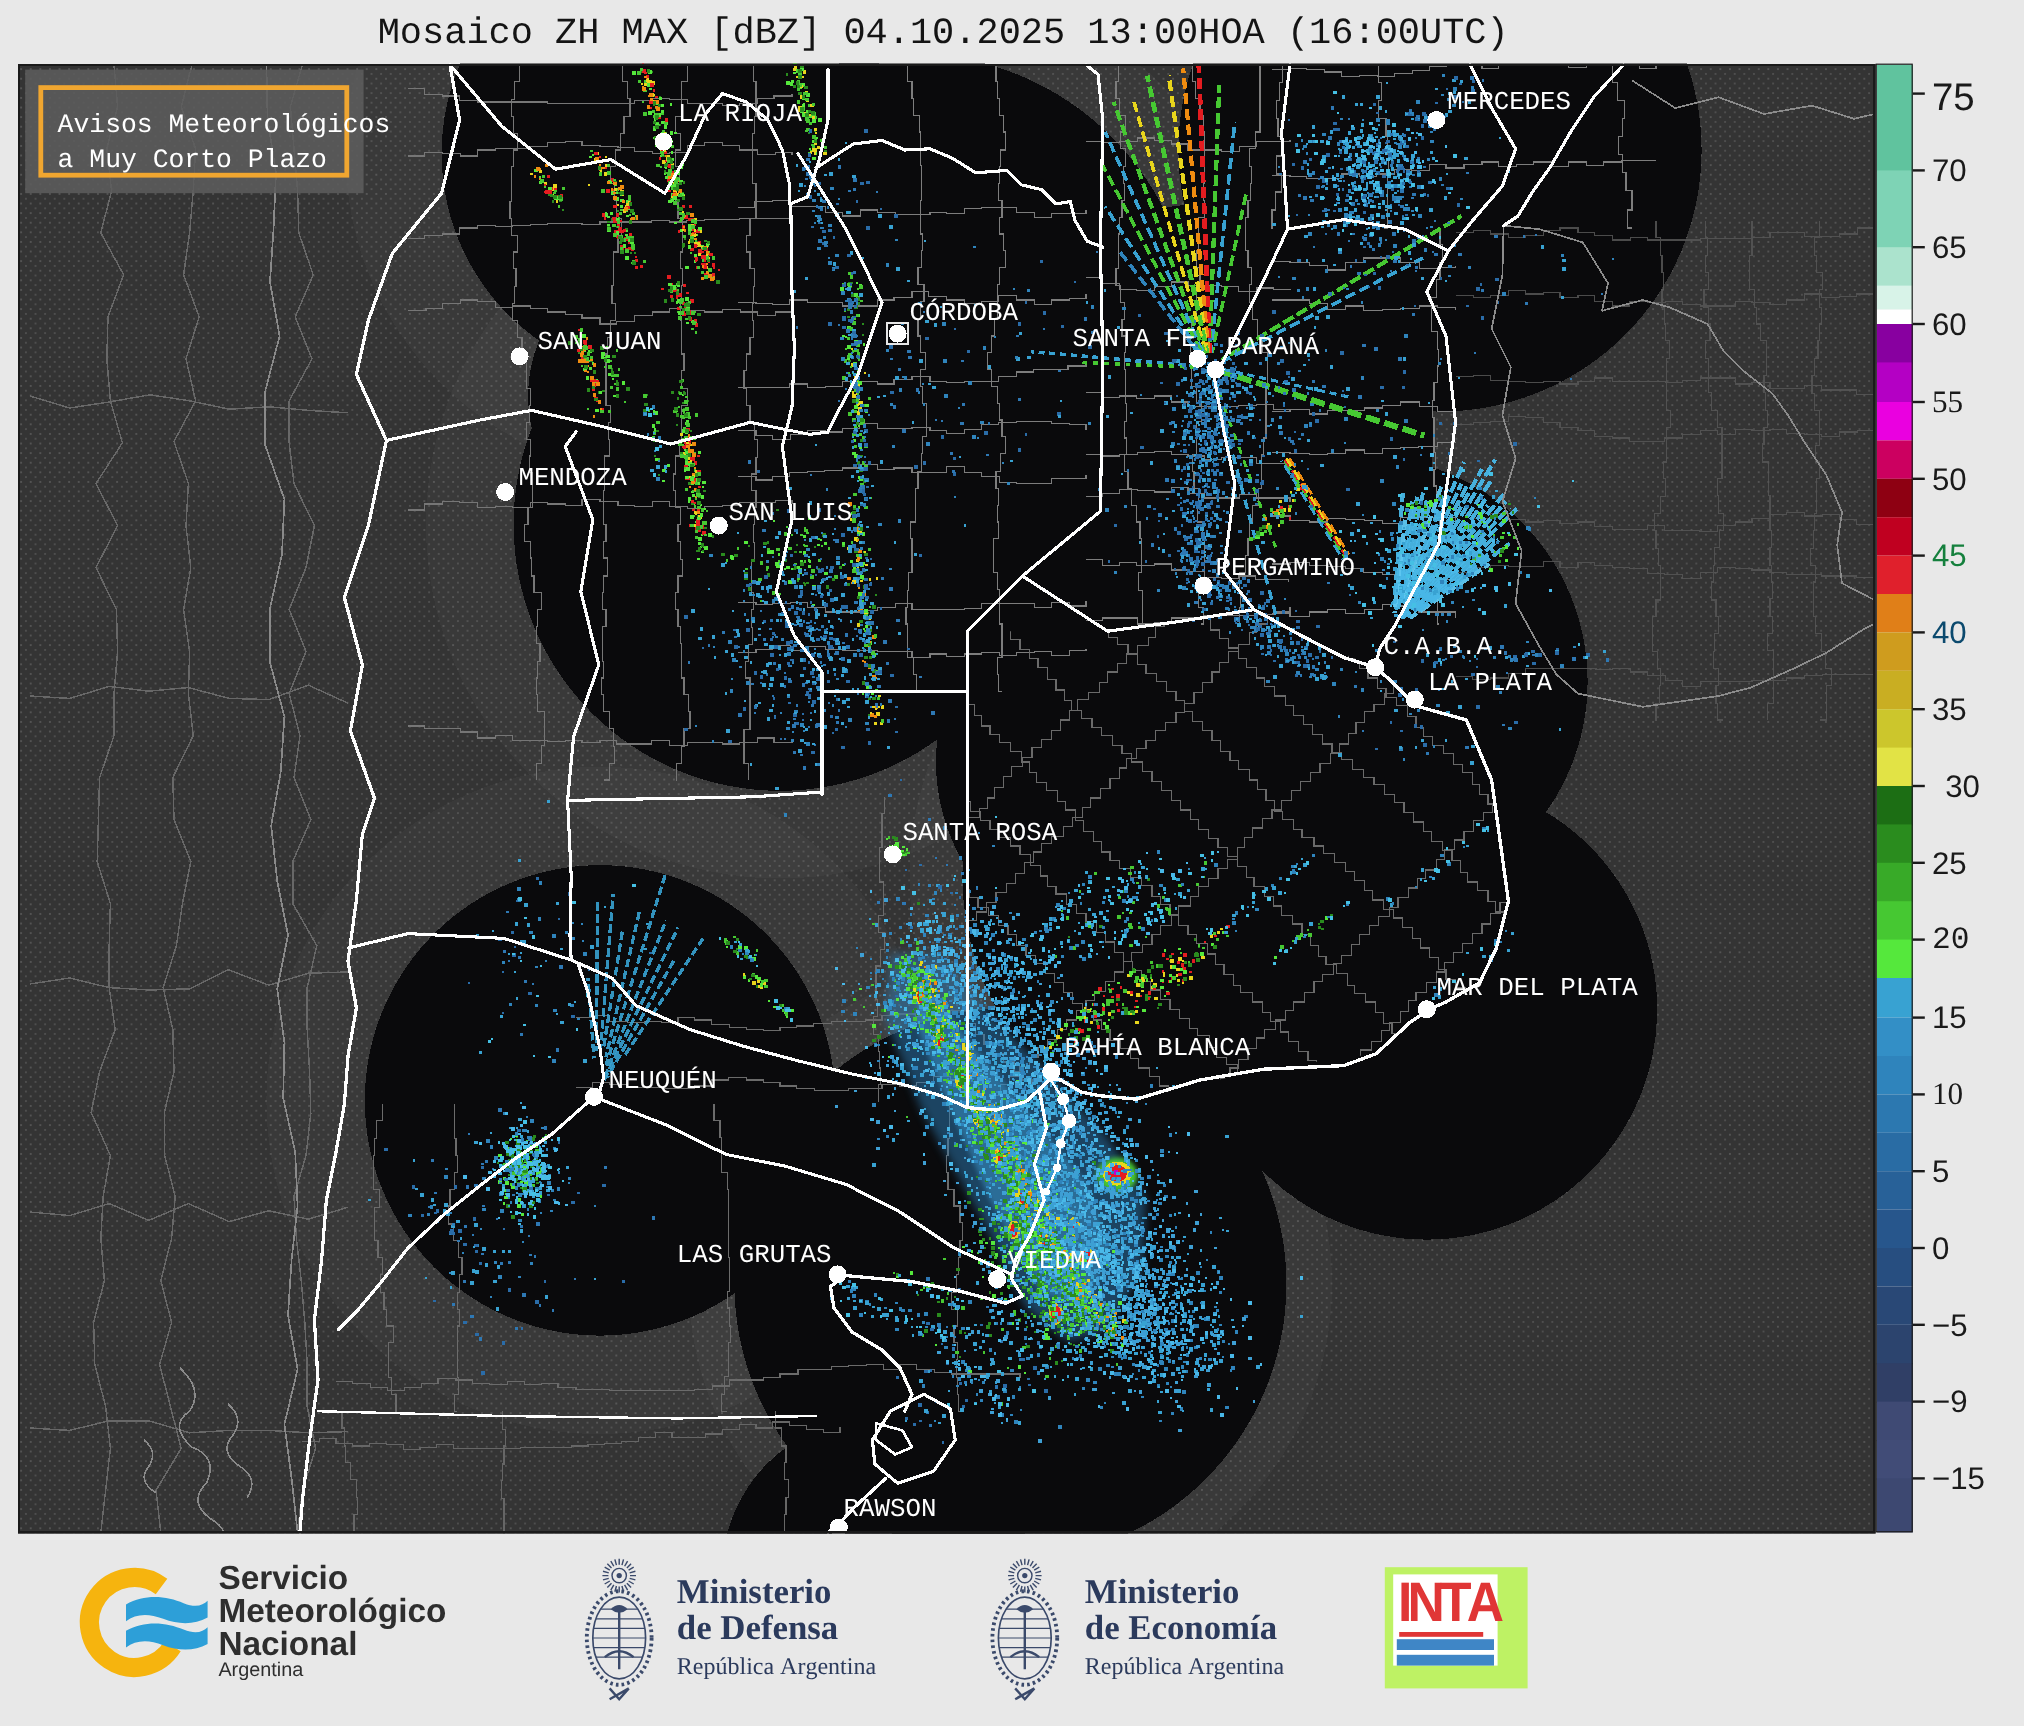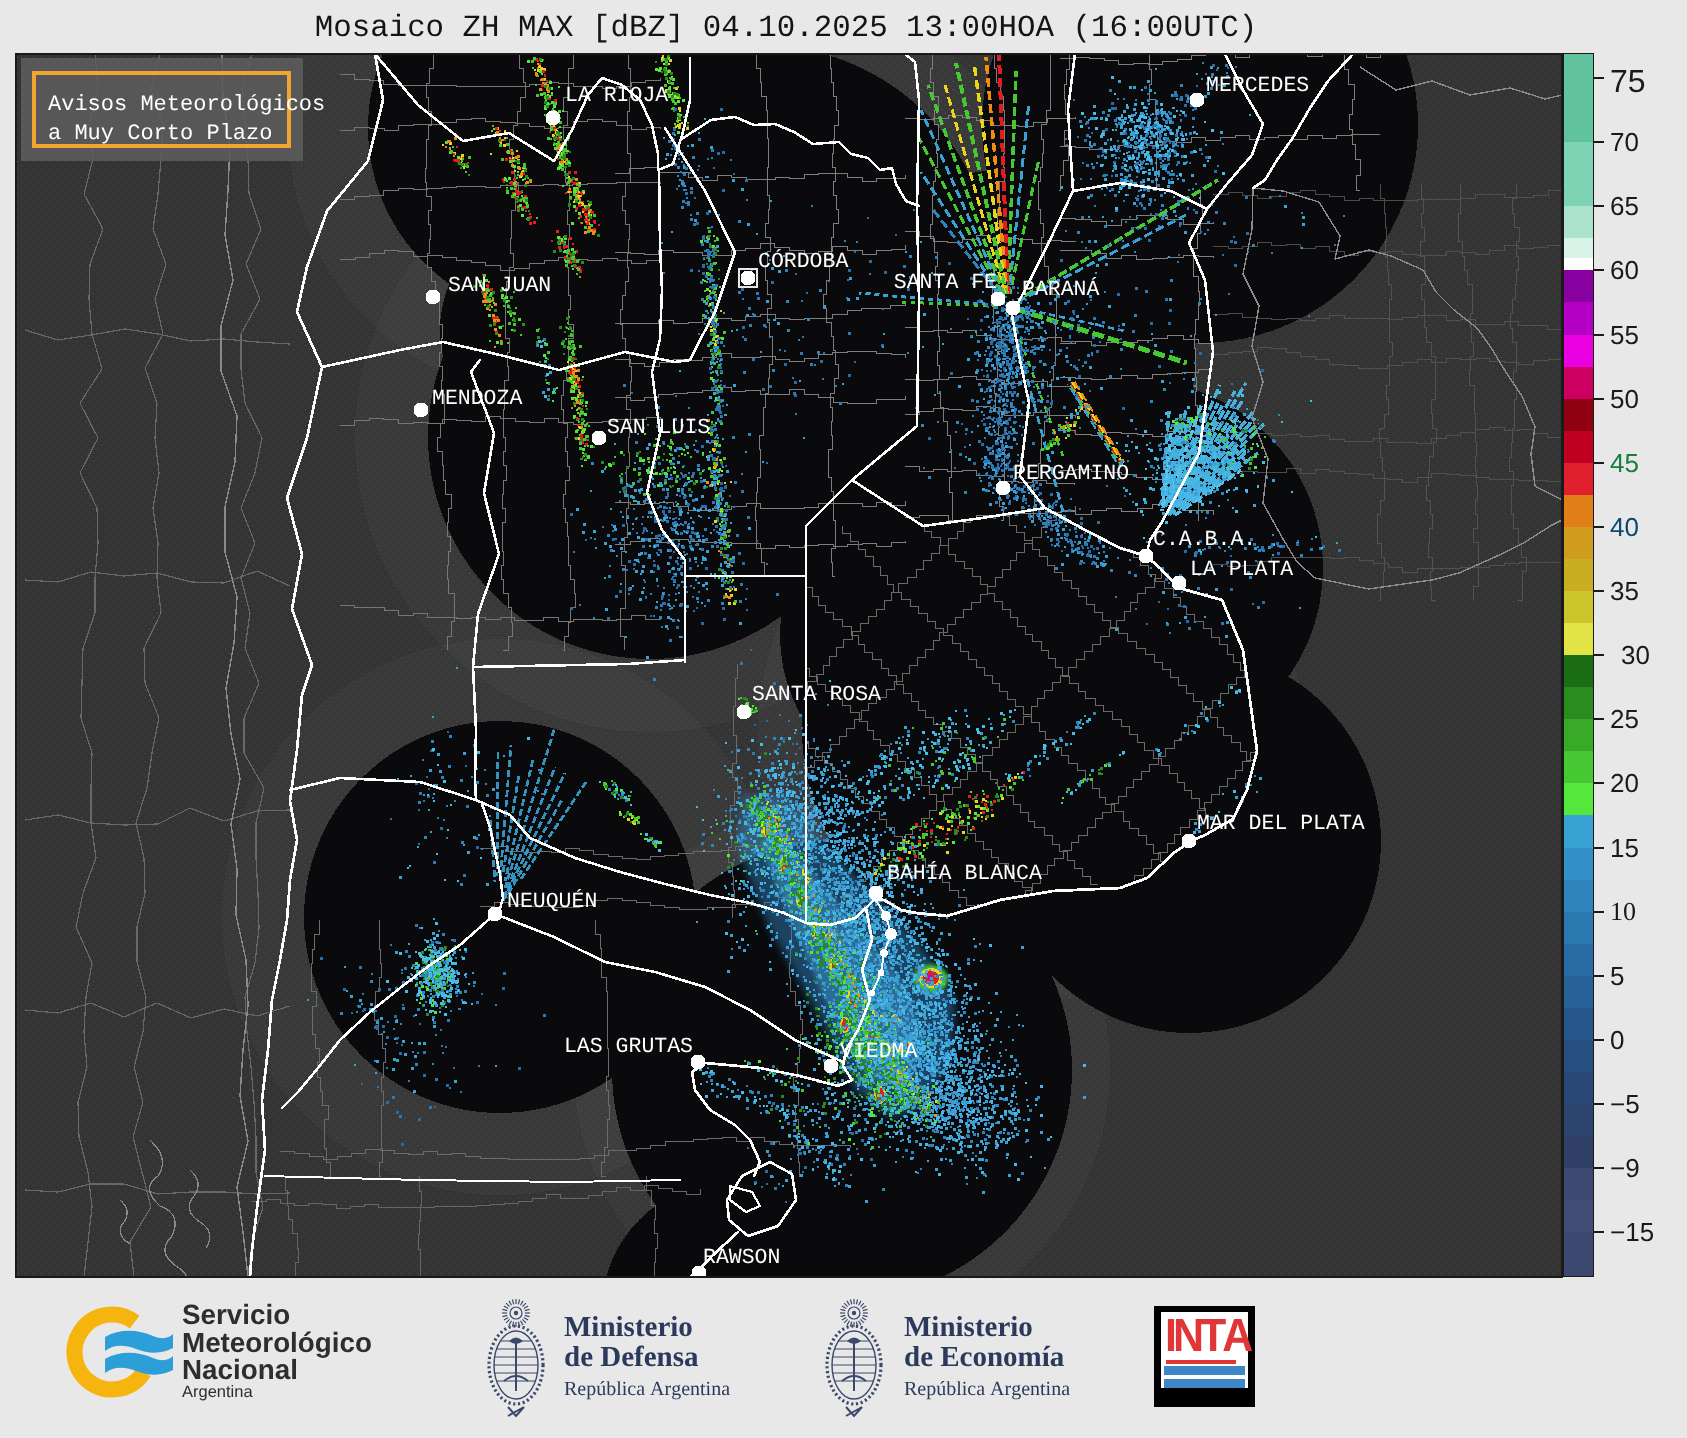--- a/index.html
+++ b/index.html
@@ -415,35 +415,35 @@
     <div style="position:absolute;left:1610px;top:1089.0px;font-family:'Liberation Sans',sans-serif;font-size:26px;color:#1a1a1a">−5</div>
     <div style="position:absolute;left:1594px;top:1038.9px;width:10px;height:2px;background:#1a1a1a"></div>
     <div style="position:absolute;left:1610px;top:1024.9px;font-family:'Liberation Sans',sans-serif;font-size:26px;color:#1a1a1a">0</div>
     <div style="position:absolute;left:1594px;top:974.8px;width:10px;height:2px;background:#1a1a1a"></div>
     <div style="position:absolute;left:1610px;top:960.8px;font-family:'Liberation Sans',sans-serif;font-size:26px;color:#1a1a1a">5</div>
     <div style="position:absolute;left:1594px;top:910.6px;width:10px;height:2px;background:#1a1a1a"></div>
     <div style="position:absolute;left:1610px;top:896.6px;font-family:Liberation Serif, serif;font-size:26px;color:#1a1a1a">10</div>
     <div style="position:absolute;left:1594px;top:846.5px;width:10px;height:2px;background:#1a1a1a"></div>
     <div style="position:absolute;left:1610px;top:832.5px;font-family:'Liberation Sans',sans-serif;font-size:26px;color:#1a1a1a">15</div>
     <div style="position:absolute;left:1594px;top:782.4px;width:10px;height:2px;background:#1a1a1a"></div>
-    <div style="position:absolute;left:1610px;top:768.4px;font-family:Liberation Sans, sans-serif;font-size:26px;color:#1a1a1a">20</div>
+    <div style="position:absolute;left:1610px;top:768.4px;font-family:Liberation Mono, monospace;font-size:26px;color:#1a1a1a">20</div>
     <div style="position:absolute;left:1594px;top:718.2px;width:10px;height:2px;background:#1a1a1a"></div>
     <div style="position:absolute;left:1610px;top:704.2px;font-family:'Liberation Sans',sans-serif;font-size:26px;color:#1a1a1a">25</div>
     <div style="position:absolute;left:1594px;top:654.1px;width:10px;height:2px;background:#1a1a1a"></div>
     <div style="position:absolute;left:1621px;top:640.1px;font-family:Liberation Sans, sans-serif;font-size:26px;color:#1a1a1a">30</div>
     <div style="position:absolute;left:1594px;top:590.0px;width:10px;height:2px;background:#1a1a1a"></div>
     <div style="position:absolute;left:1610px;top:576.0px;font-family:'Liberation Sans',sans-serif;font-size:26px;color:#1a1a1a">35</div>
     <div style="position:absolute;left:1594px;top:525.9px;width:10px;height:2px;background:#1a1a1a"></div>
     <div style="position:absolute;left:1610px;top:511.9px;font-family:'Liberation Sans',sans-serif;font-size:26px;color:#0c4a6e">40</div>
     <div style="position:absolute;left:1594px;top:461.8px;width:10px;height:2px;background:#1a1a1a"></div>
     <div style="position:absolute;left:1610px;top:447.8px;font-family:'Liberation Sans',sans-serif;font-size:26px;color:#15803d">45</div>
     <div style="position:absolute;left:1594px;top:397.6px;width:10px;height:2px;background:#1a1a1a"></div>
     <div style="position:absolute;left:1610px;top:383.6px;font-family:'Liberation Sans',sans-serif;font-size:26px;color:#1a1a1a">50</div>
     <div style="position:absolute;left:1594px;top:333.5px;width:10px;height:2px;background:#1a1a1a"></div>
-    <div style="position:absolute;left:1610px;top:319.5px;font-family:Liberation Sans, sans-serif;font-size:26px;color:#1a1a1a">55</div>
+    <div style="position:absolute;left:1610px;top:319.5px;font-family:Liberation Serif, serif;font-size:26px;color:#1a1a1a">55</div>
     <div style="position:absolute;left:1594px;top:269.4px;width:10px;height:2px;background:#1a1a1a"></div>
     <div style="position:absolute;left:1610px;top:255.4px;font-family:'Liberation Sans',sans-serif;font-size:26px;color:#1a1a1a">60</div>
     <div style="position:absolute;left:1594px;top:205.2px;width:10px;height:2px;background:#1a1a1a"></div>
     <div style="position:absolute;left:1610px;top:191.2px;font-family:'Liberation Sans',sans-serif;font-size:26px;color:#1a1a1a">65</div>
     <div style="position:absolute;left:1594px;top:141.1px;width:10px;height:2px;background:#1a1a1a"></div>
     <div style="position:absolute;left:1610px;top:127.1px;font-family:'Liberation Sans',sans-serif;font-size:26px;color:#1a1a1a">70</div>
     <div style="position:absolute;left:1594px;top:77.0px;width:10px;height:2px;background:#1a1a1a"></div>
     <div style="position:absolute;left:1610px;top:63.0px;font-family:'Liberation Sans',sans-serif;font-size:32px;color:#1a1a1a">75</div>
 <div class="t" style="left:21px;top:58px;width:282px;height:103px;background:rgba(92,92,92,0.88)">
 <div style="position:absolute;left:11px;top:13px;right:12px;bottom:13px;border:4.5px solid #f0a630"></div>
@@ -566,19 +566,19 @@
 </g>
     </svg>
     <div style="position:absolute;left:564px;top:1312px;font-family:'Liberation Serif',serif;color:#2b3a5c">
 <div style="font-size:29px;font-weight:bold;line-height:30px">Ministerio<br>de Defensa</div>
     </div>
     <div style="position:absolute;left:564px;top:1378px;font-family:'Liberation Serif',serif;color:#2b3a5c;font-size:20px">República Argentina</div>
     <div style="position:absolute;left:904px;top:1312px;font-family:'Liberation Serif',serif;color:#2b3a5c">
 <div style="font-size:29px;font-weight:bold;line-height:30px">Ministerio<br>de Economía</div>
     </div>
     <div style="position:absolute;left:904px;top:1378px;font-family:'Liberation Serif',serif;color:#2b3a5c;font-size:20px">República Argentina</div>
-    <div style="position:absolute;left:1154px;top:1306px;width:101px;height:101px;background:#000000">
+    <div style="position:absolute;left:1154px;top:1306px;width:119px;height:101px;background:#bef264">
 <div style="position:absolute;left:7px;top:6px;width:87px;height:76px;background:#ffffff"></div>
 <div style="position:absolute;left:11px;top:6px;width:79px;height:50px;color:#e03636;font-family:'Liberation Sans',sans-serif;font-weight:bold;font-size:43px;letter-spacing:-4px;transform:scaleY(1.08);text-align:center">INTA</div>
 <div style="position:absolute;left:12px;top:54px;width:70px;height:4px;background:#e03636"></div>
 <div style="position:absolute;left:10px;top:60px;width:81px;height:9px;background:#3f86c6"></div>
 <div style="position:absolute;left:10px;top:73px;width:81px;height:9px;background:#3f86c6"></div>
 </div>
 </div>
 </body></html>

